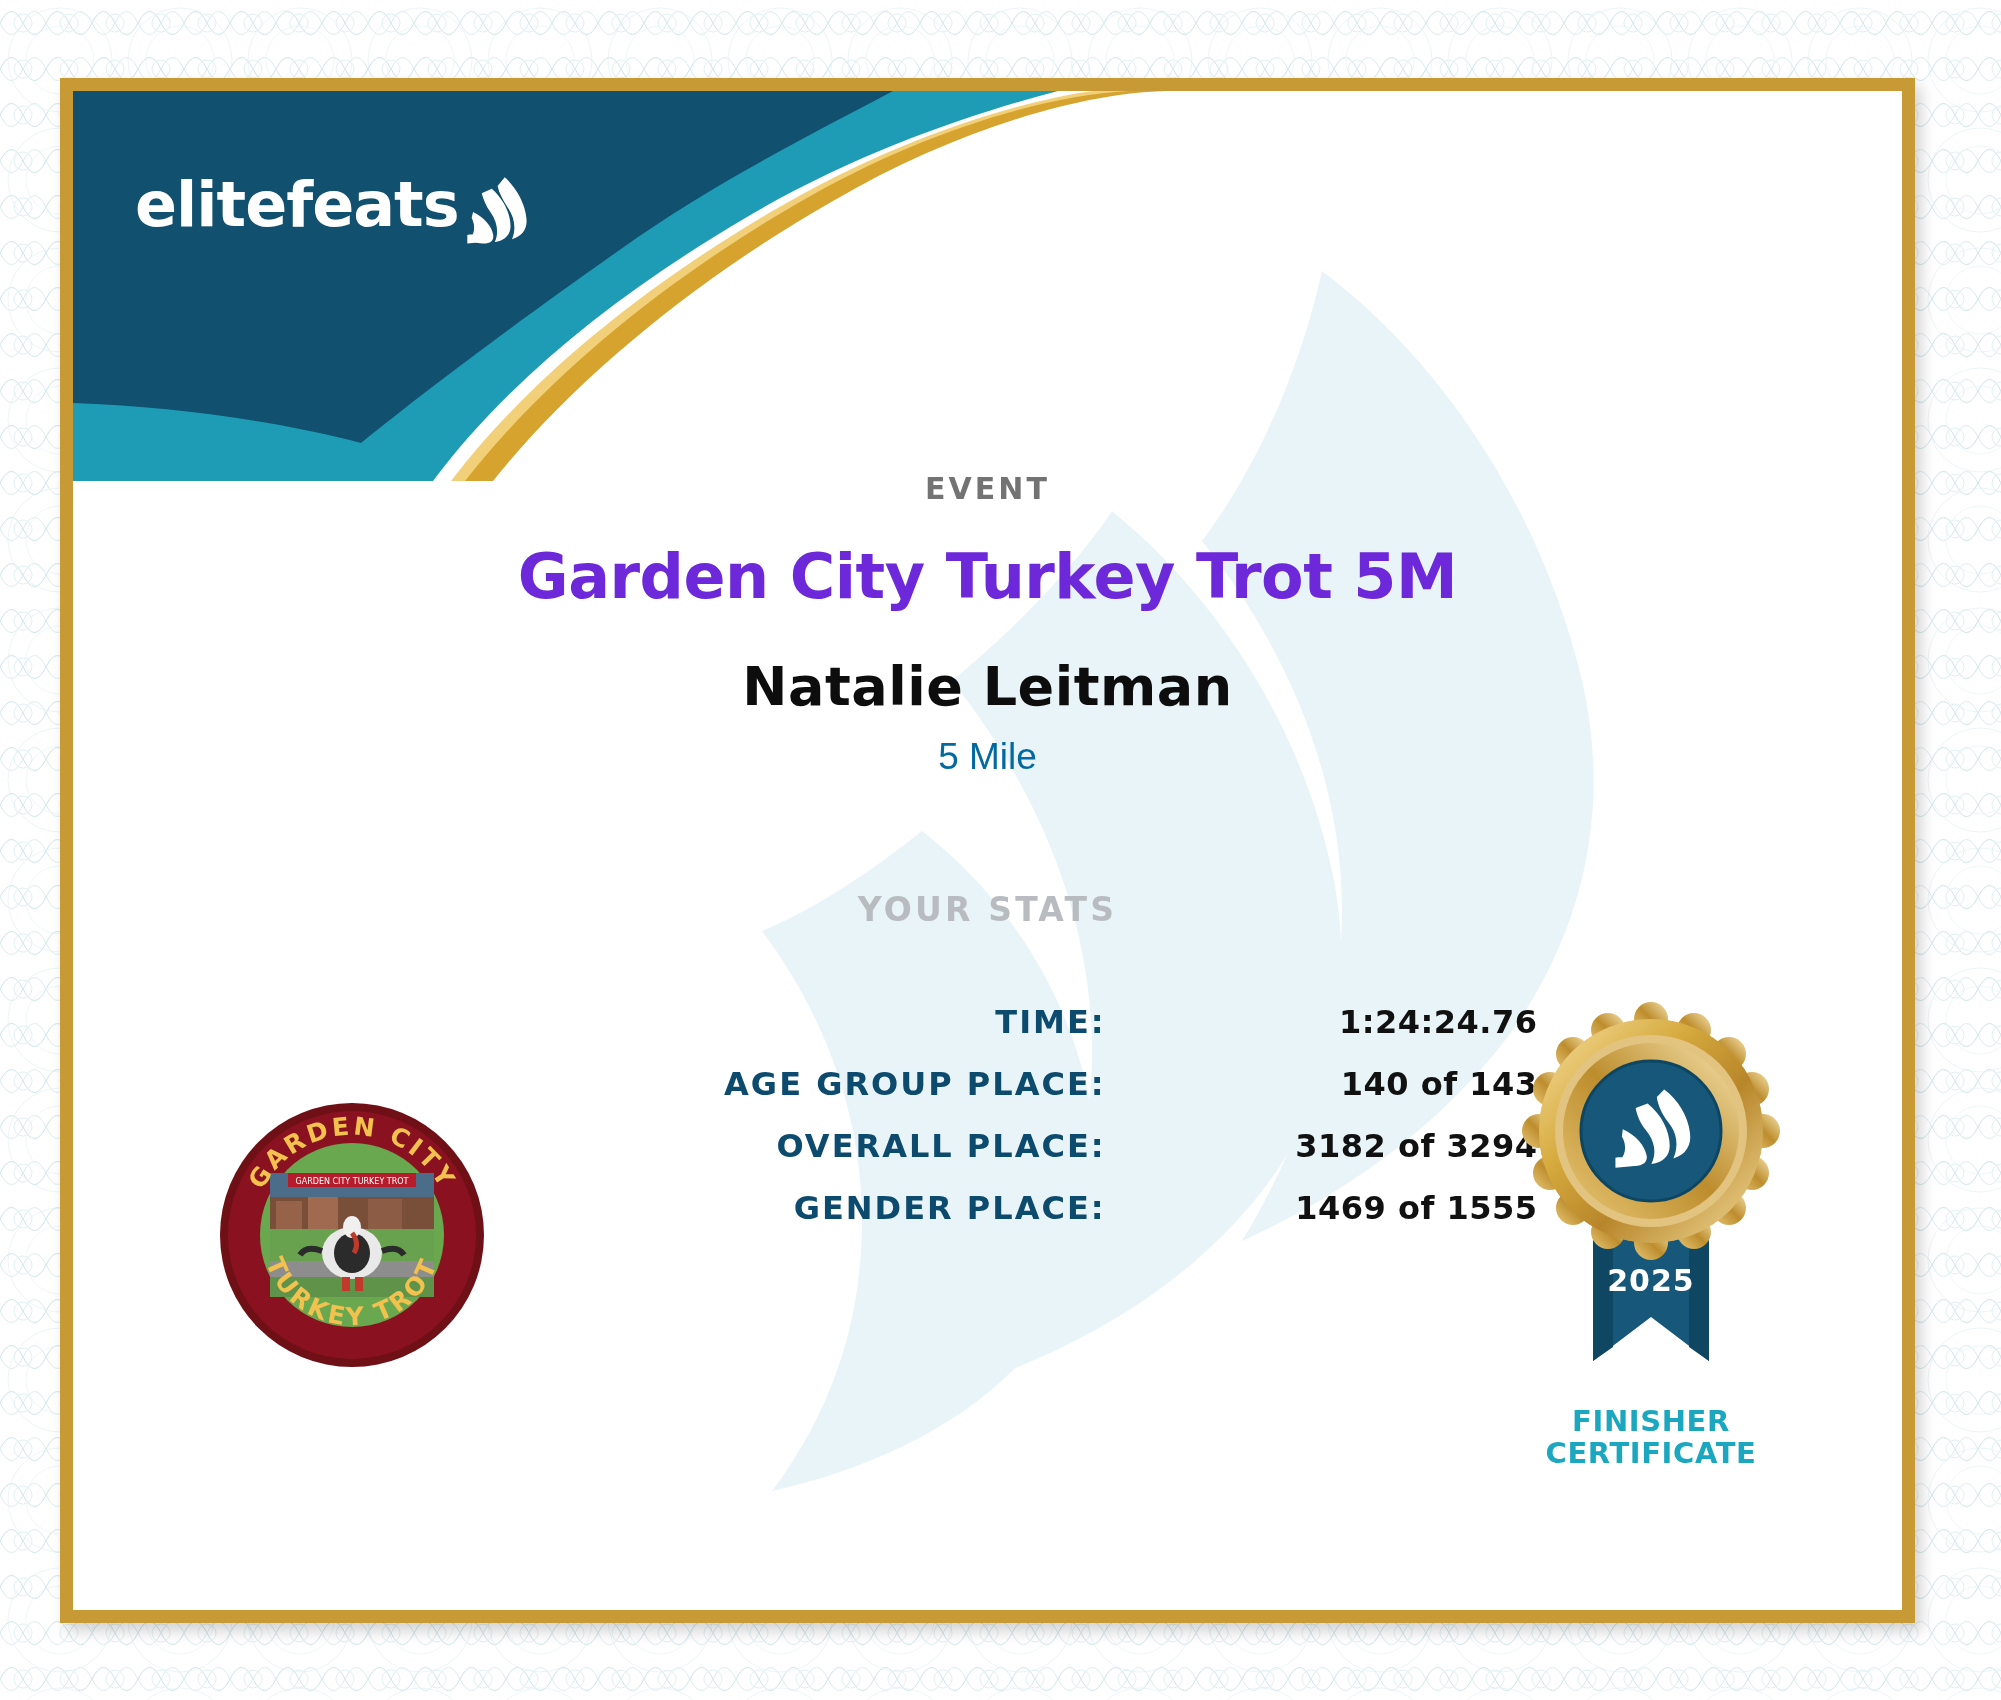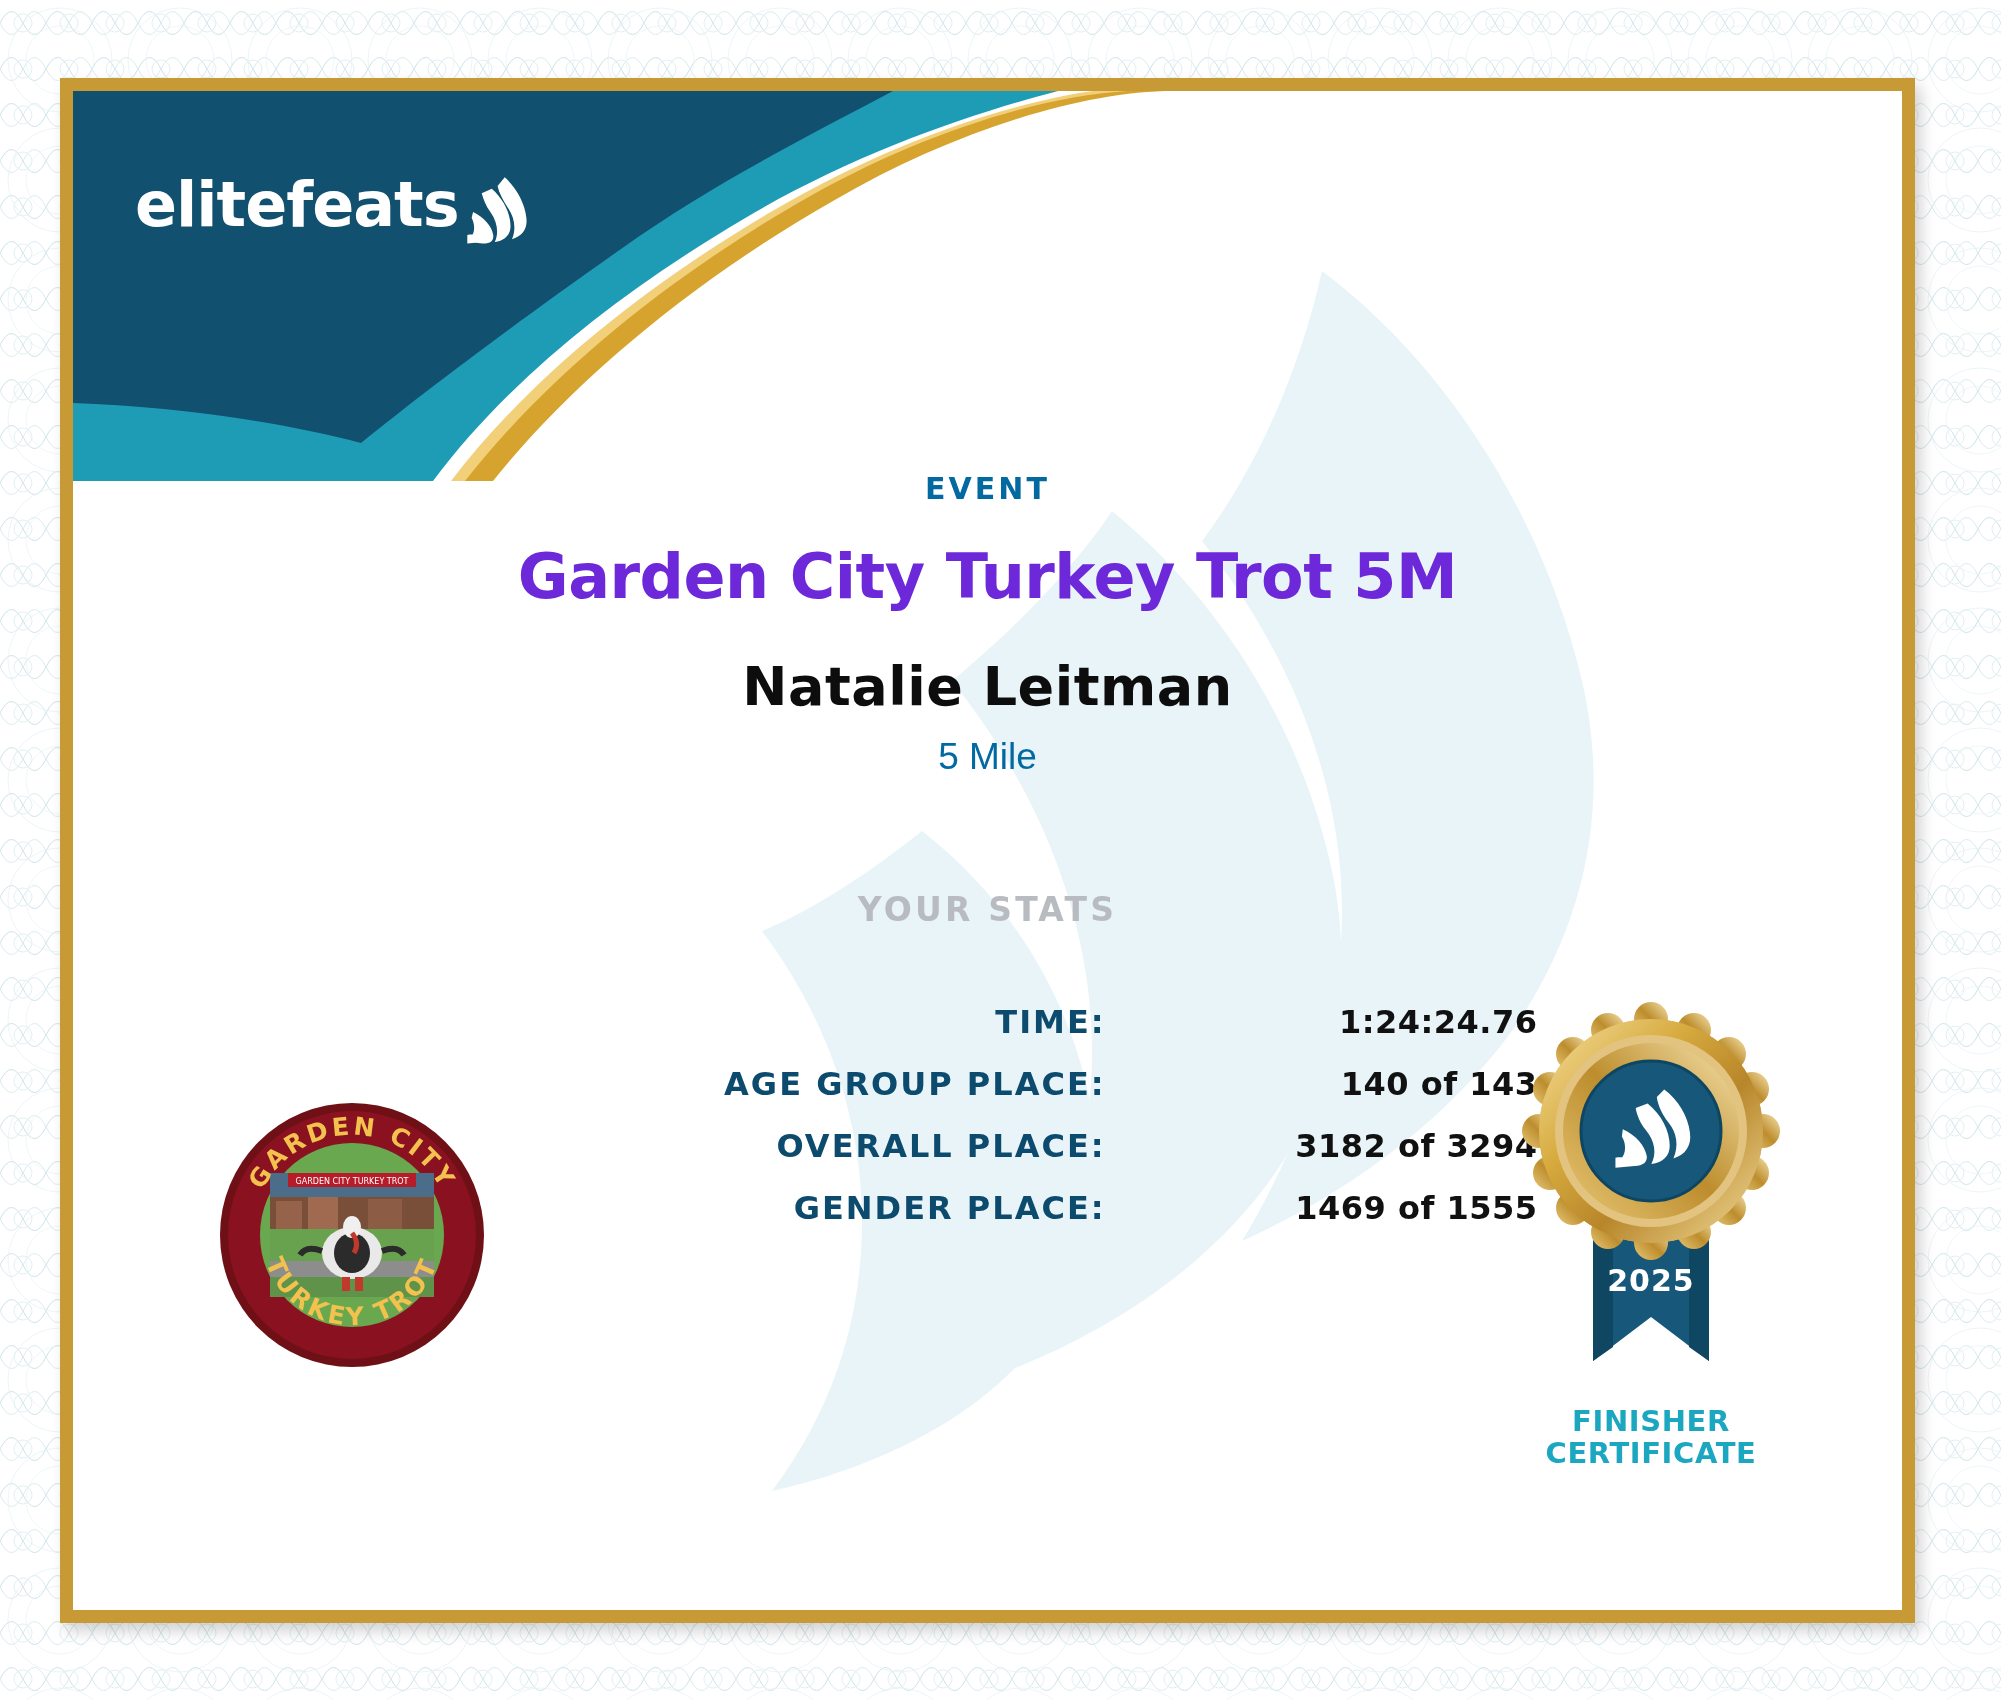--- a/index.html
+++ b/index.html
@@ -82,21 +82,21 @@
   
   #content {
     position: absolute;
     left: 0;
     top: 380px;
     width: 1829px;
     text-align: center;
     z-index: 4;
   }
   .kicker {
-    color: #0369a1;
+    color: #737373;
     font-size: 30px;
     letter-spacing: 3px;
     font-weight: bold;
     font-family: "DejaVu Sans", sans-serif;
   }
   #event-name {
     margin-top: 34px;
     font-size: 62px;
     font-weight: bold;
     color: #6d28d9;

